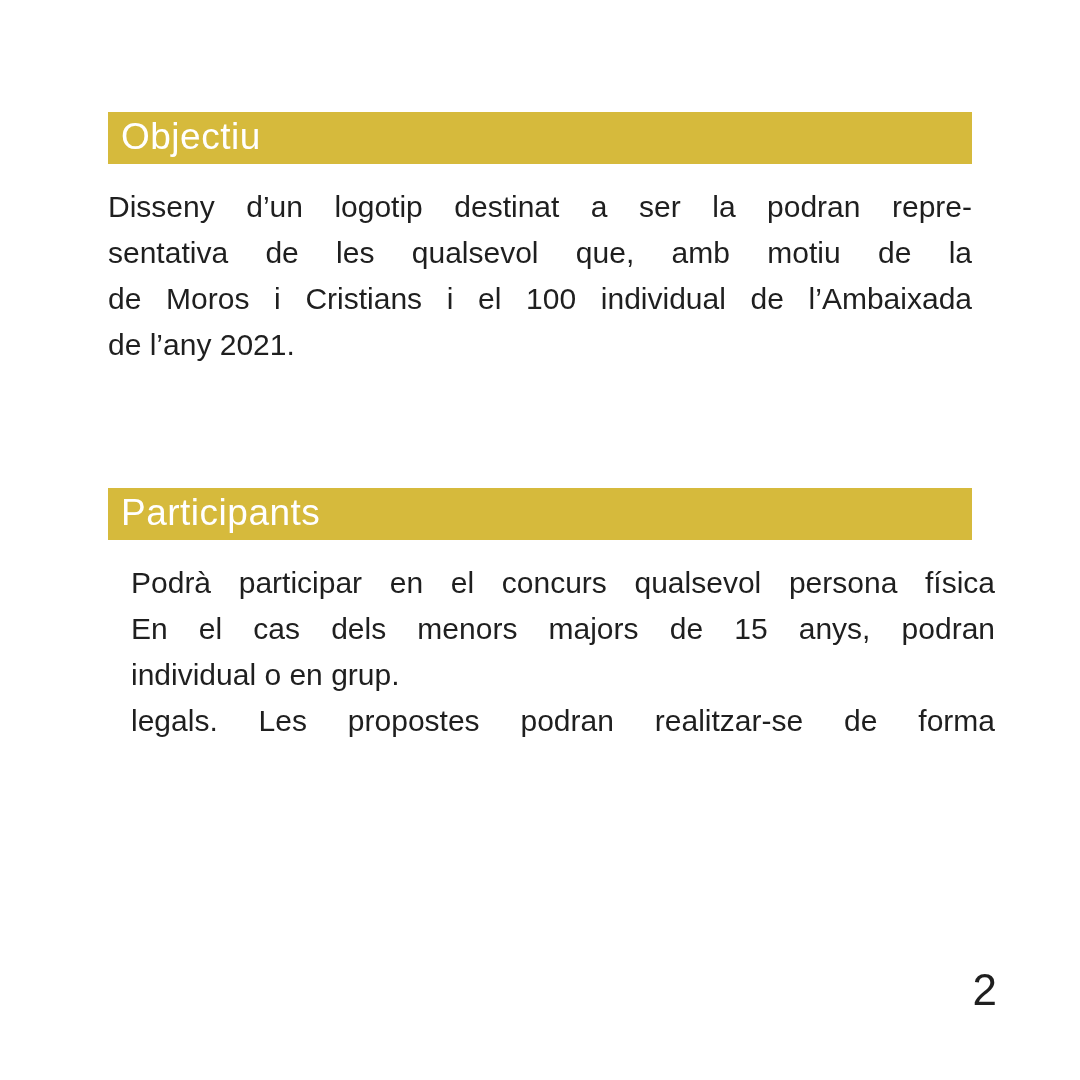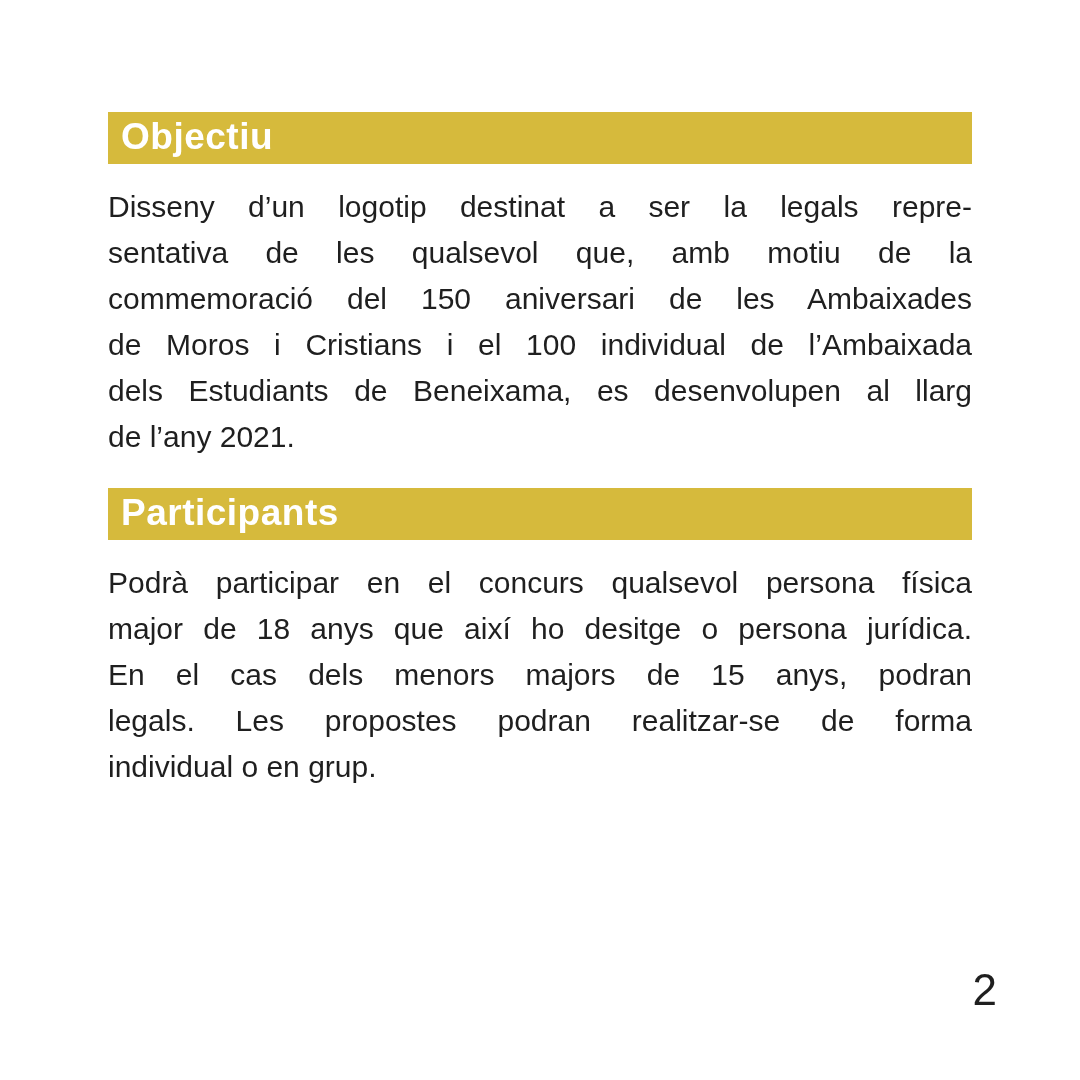--- a/index.html
+++ b/index.html
@@ -24,35 +24,35 @@
     display: flex;
     align-items: center;
     padding-left: 13px;
     box-sizing: border-box;
   }
   .header-bar.bar-1 { top: 112px; }
   .header-bar.bar-2 { top: 488px; }
   .header-title {
     color: var(--header-text, #ffffff);
     font-size: 37px;
-    font-weight: bold;
+    font-weight: normal;
     letter-spacing: 0.5px;
     line-height: 1;
     padding-bottom: 3px;
   }
   .body-text {
     position: absolute;
     left: 108px;
     width: 864px;
     color: var(--body-text, #1f1f1f);
     font-size: 30px;
     line-height: 46px;
   }
   .body-text.body-1 { top: 184px; }
-  .body-text.body-2 { top: 560px; }
+  .body-text.body-2 { top: 560px; margin-left: 23px; }
   .line {
     text-align: justify;
     text-align-last: justify;
     white-space: nowrap;
   }
   .line.last {
     text-align-last: left;
   }
   .page-number {
     position: absolute;
@@ -66,35 +66,32 @@
 </head>
 <body>
 
 <div class="page">
 
   <div class="header-bar bar-1">
     <span class="header-title">Objectiu</span>
   </div>
 
   <div class="body-text body-1">
-      <div class="line">Disseny d’un logotip destinat a ser la legals repre-</div>
+      <div class="line">Disseny d’un logotip destinat a ser la podran repre-</div>
       <div class="line">sentativa de les qualsevol que, amb motiu de la</div>
-      <div class="line">commemoració del 150 aniversari de les Ambaixades</div>
       <div class="line">de Moros i Cristians i el 100 individual de l’Ambaixada</div>
-      <div class="line">dels Estudiants de Beneixama, es desenvolupen al llarg</div>
       <div class="line last">de l’any 2021.</div>
     </div>
 
   <div class="header-bar bar-2">
     <span class="header-title">Participants</span>
   </div>
 
   <div class="body-text body-2">
       <div class="line">Podrà participar en el concurs qualsevol persona física</div>
-      <div class="line">major de 18 anys que així ho desitge o persona jurídica.</div>
       <div class="line">En el cas dels menors majors de 15 anys, podran</div>
+      <div class="line last">individual o en grup.</div>
       <div class="line">legals. Les propostes podran realitzar-se de forma</div>
-      <div class="line last">individual o en grup.</div>
     </div>
 
   <div class="page-number">2</div>
 
 </div>
 
 </body></html>

